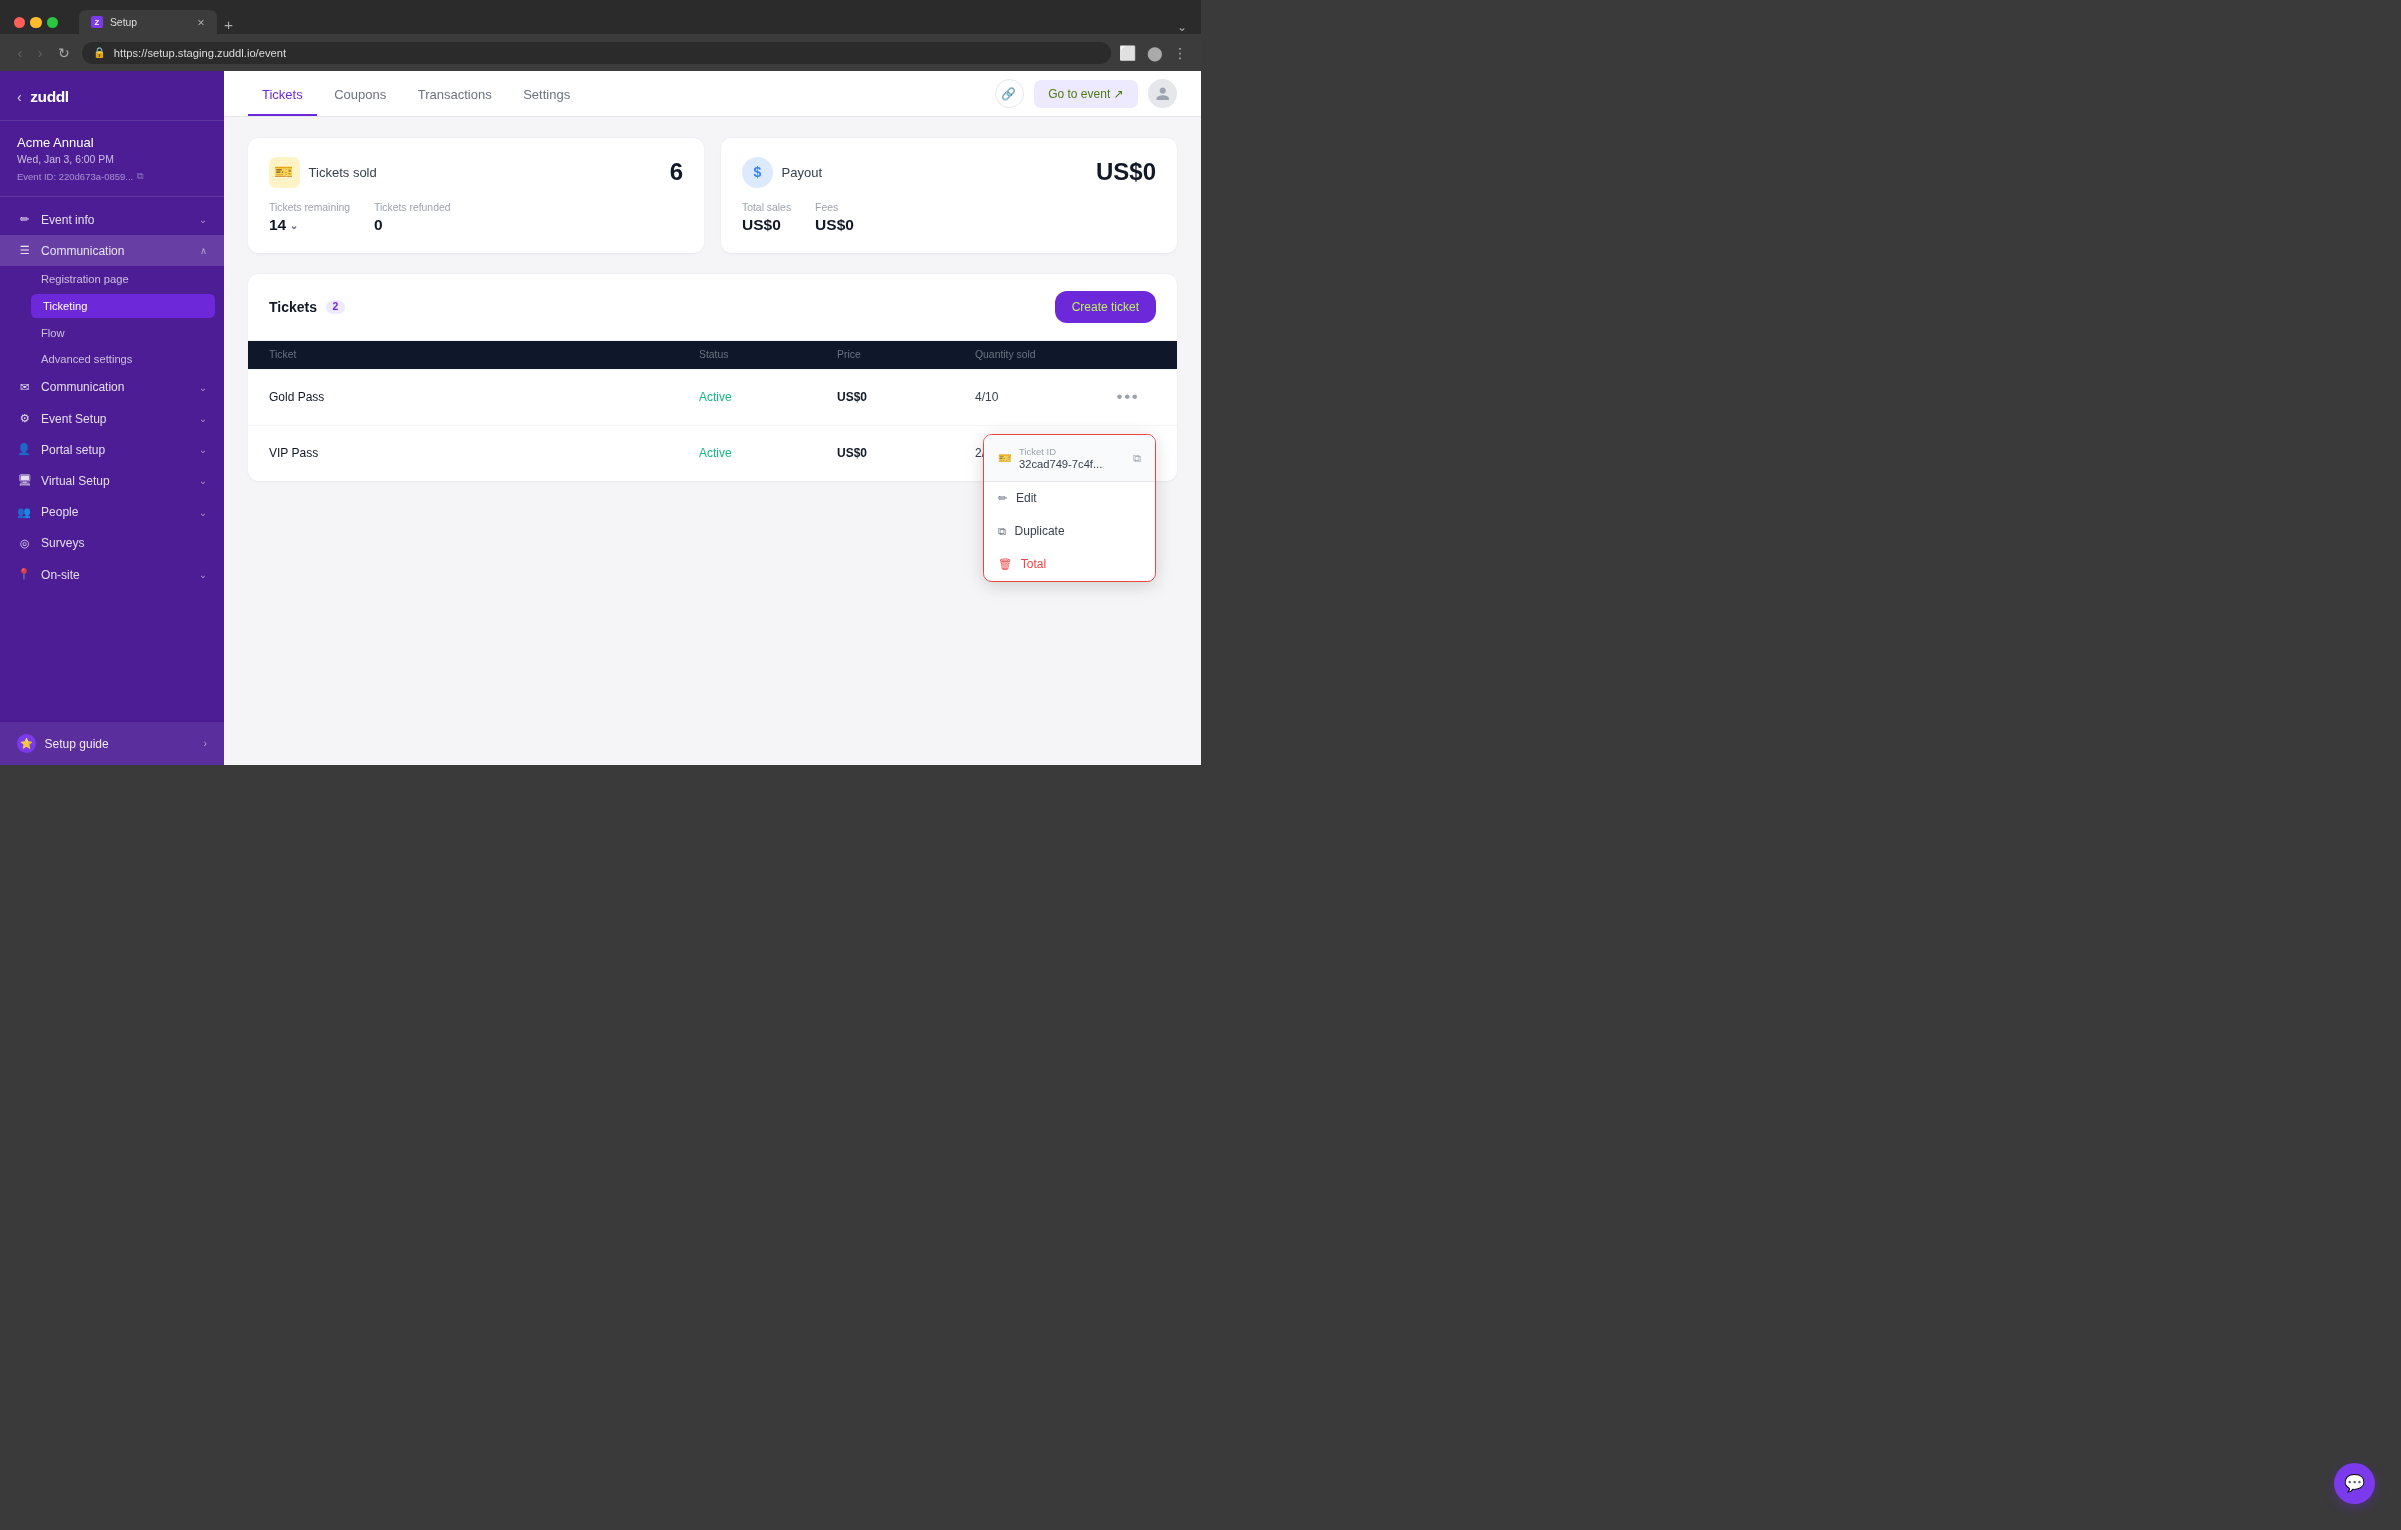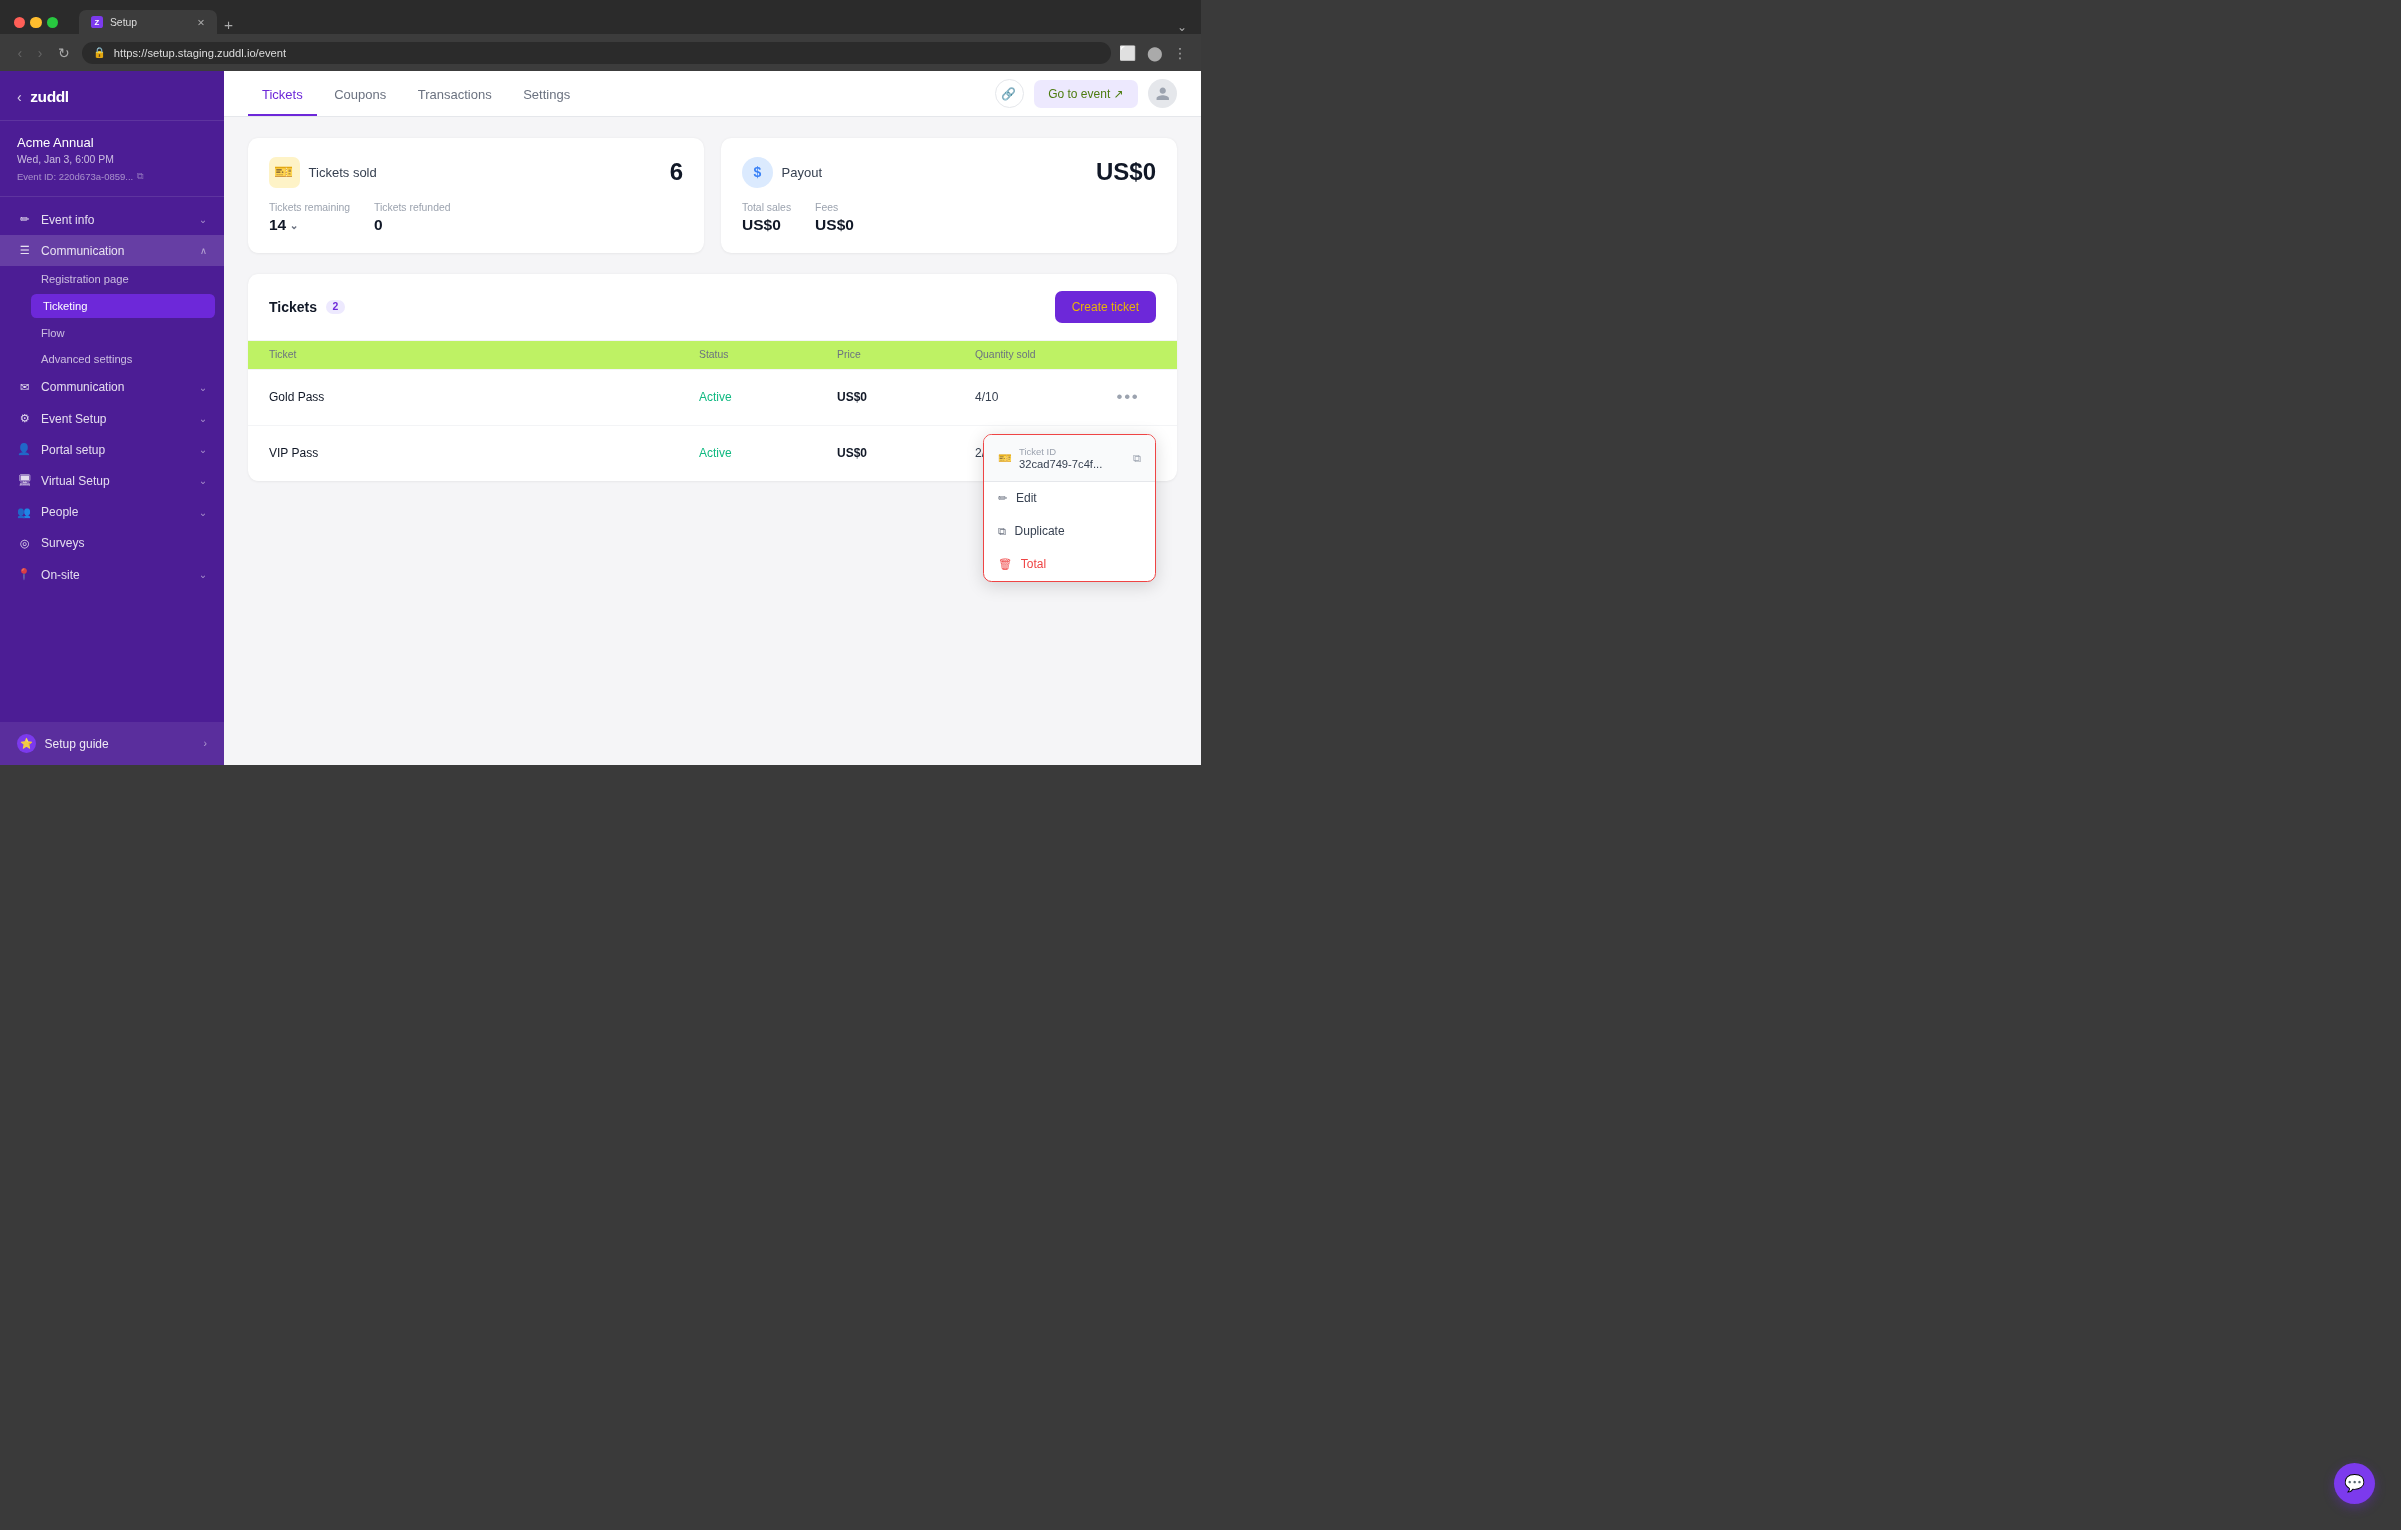--- a/index.html
+++ b/index.html
@@ -407,38 +407,38 @@
     .tickets-badge {
       background: #ede9fe;
       color: #6d28d9;
       font-size: 10.4px;
       font-weight: 600;
       padding: 1.7px 7px;
       border-radius: 10.4px;
     }
     .create-ticket-btn {
       background: #6d28d9;
-      color: #eab308;
+      color: #bef264;
       border: none;
       padding: 8.6px 17px;
-      border-radius: 7px;
+      border-radius: 12px;
       font-size: 12px;
       font-weight: 500;
       cursor: pointer;
     }
 
     
     .tickets-table {
       width: 100%;
     }
     .table-header-row {
       display: grid;
       grid-template-columns: 1fr 138px 138px 138px 43px;
       padding: 8.6px 21px;
-      background: #bef264;
+      background: #0f172a;
       border-bottom: 0.9px solid #f3f4f6;
     }
     .table-header-cell {
       font-size: 10.4px;
       font-weight: 500;
       color: #6b7280;
       text-transform: none;
     }
     .table-row {
       display: grid;

